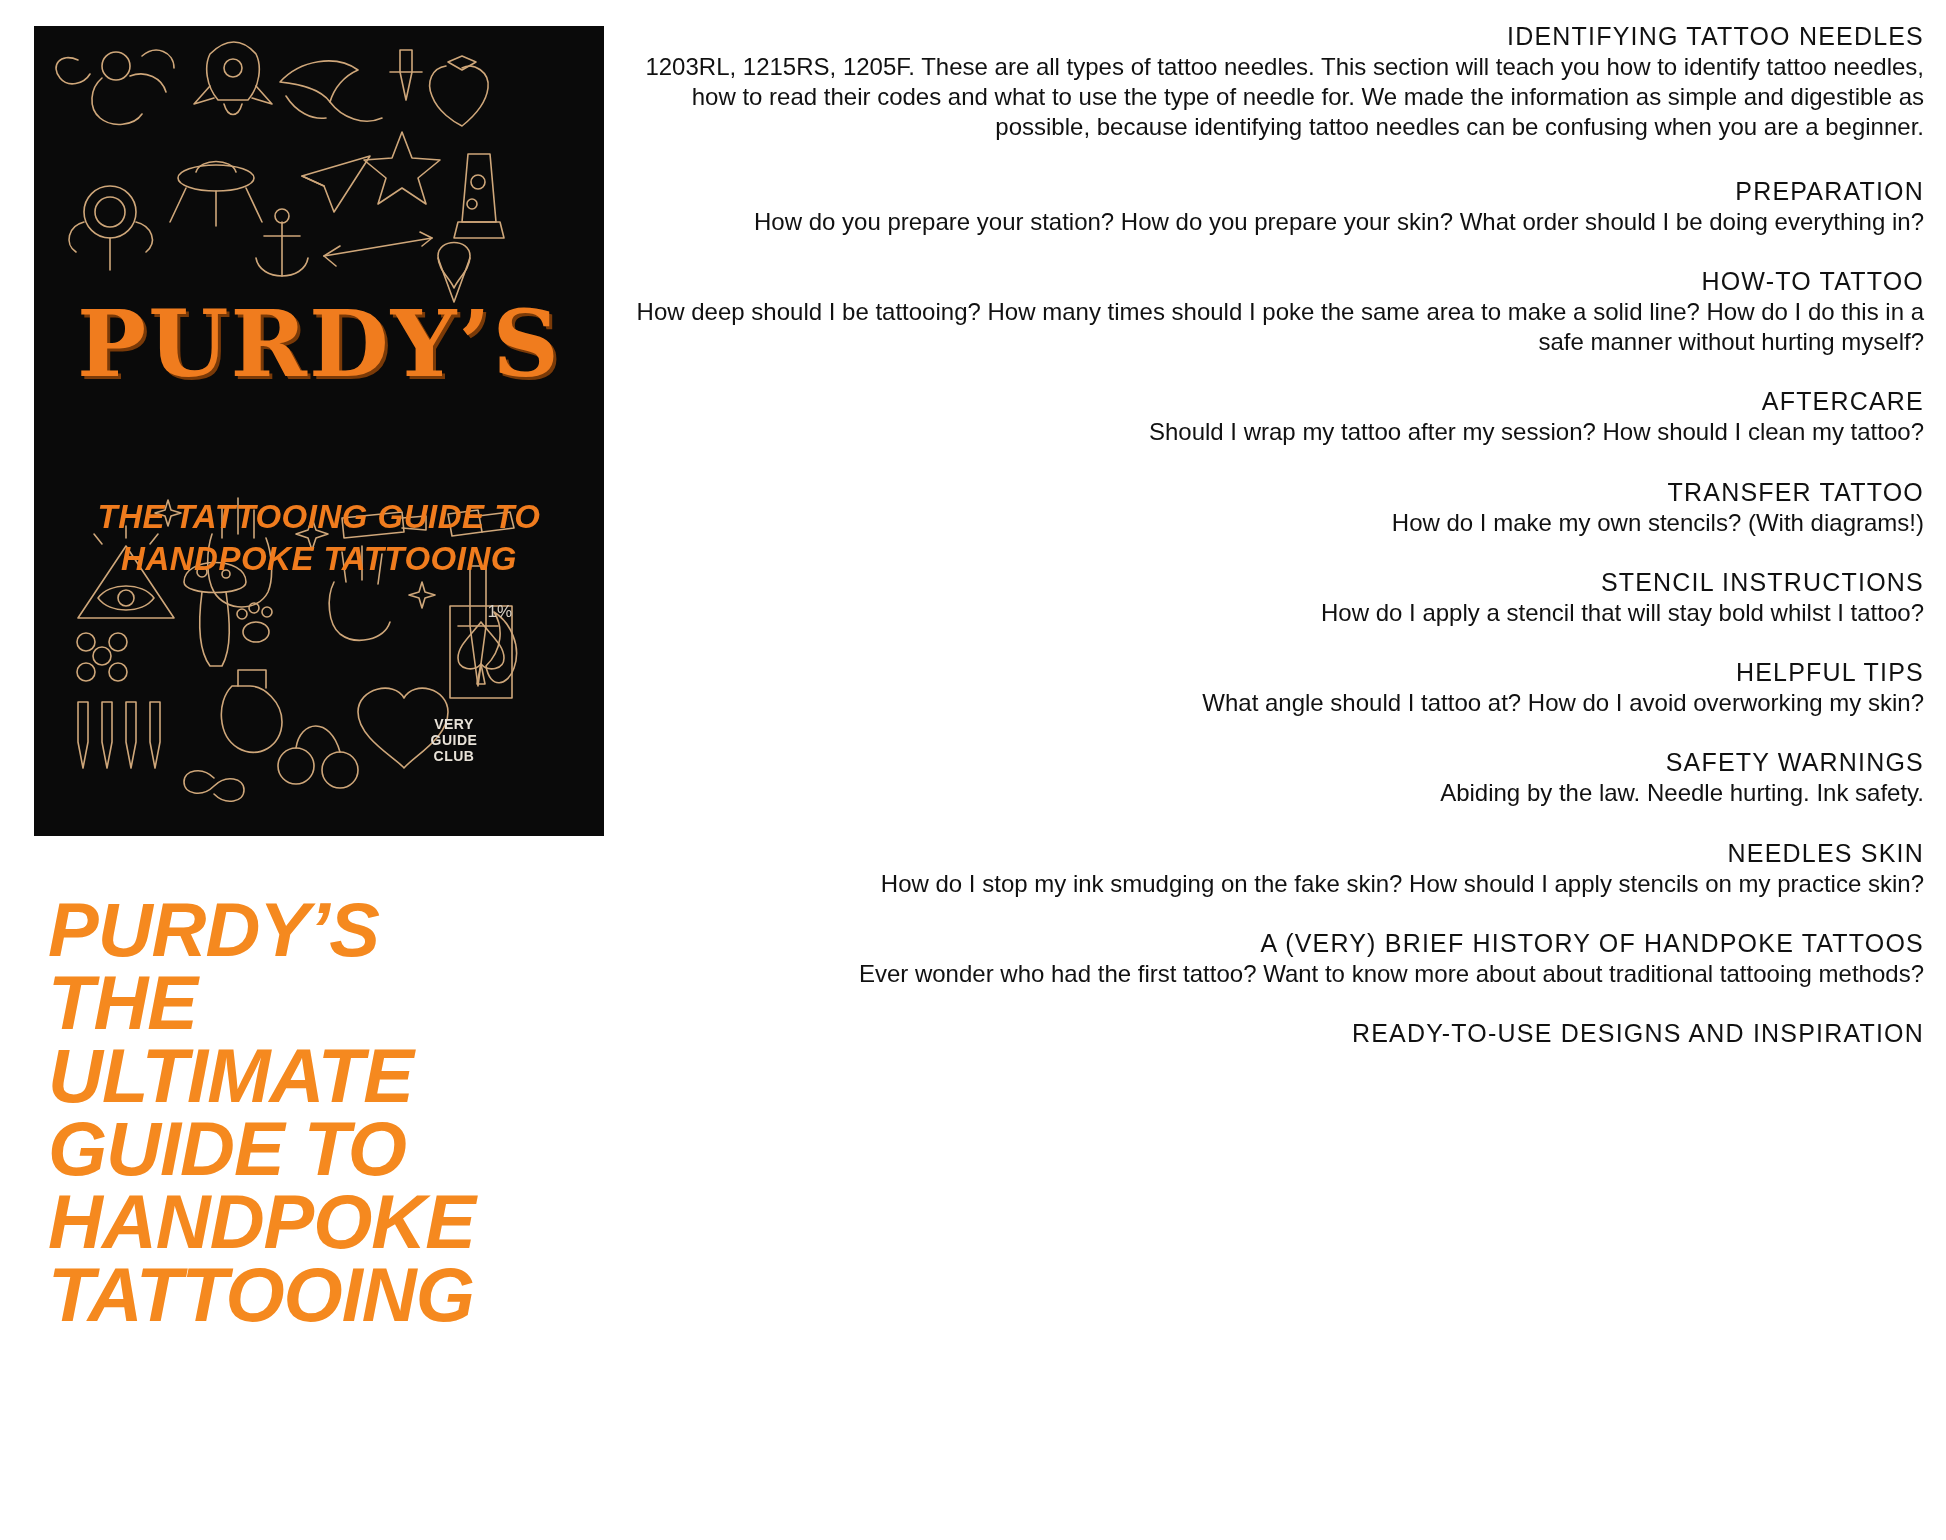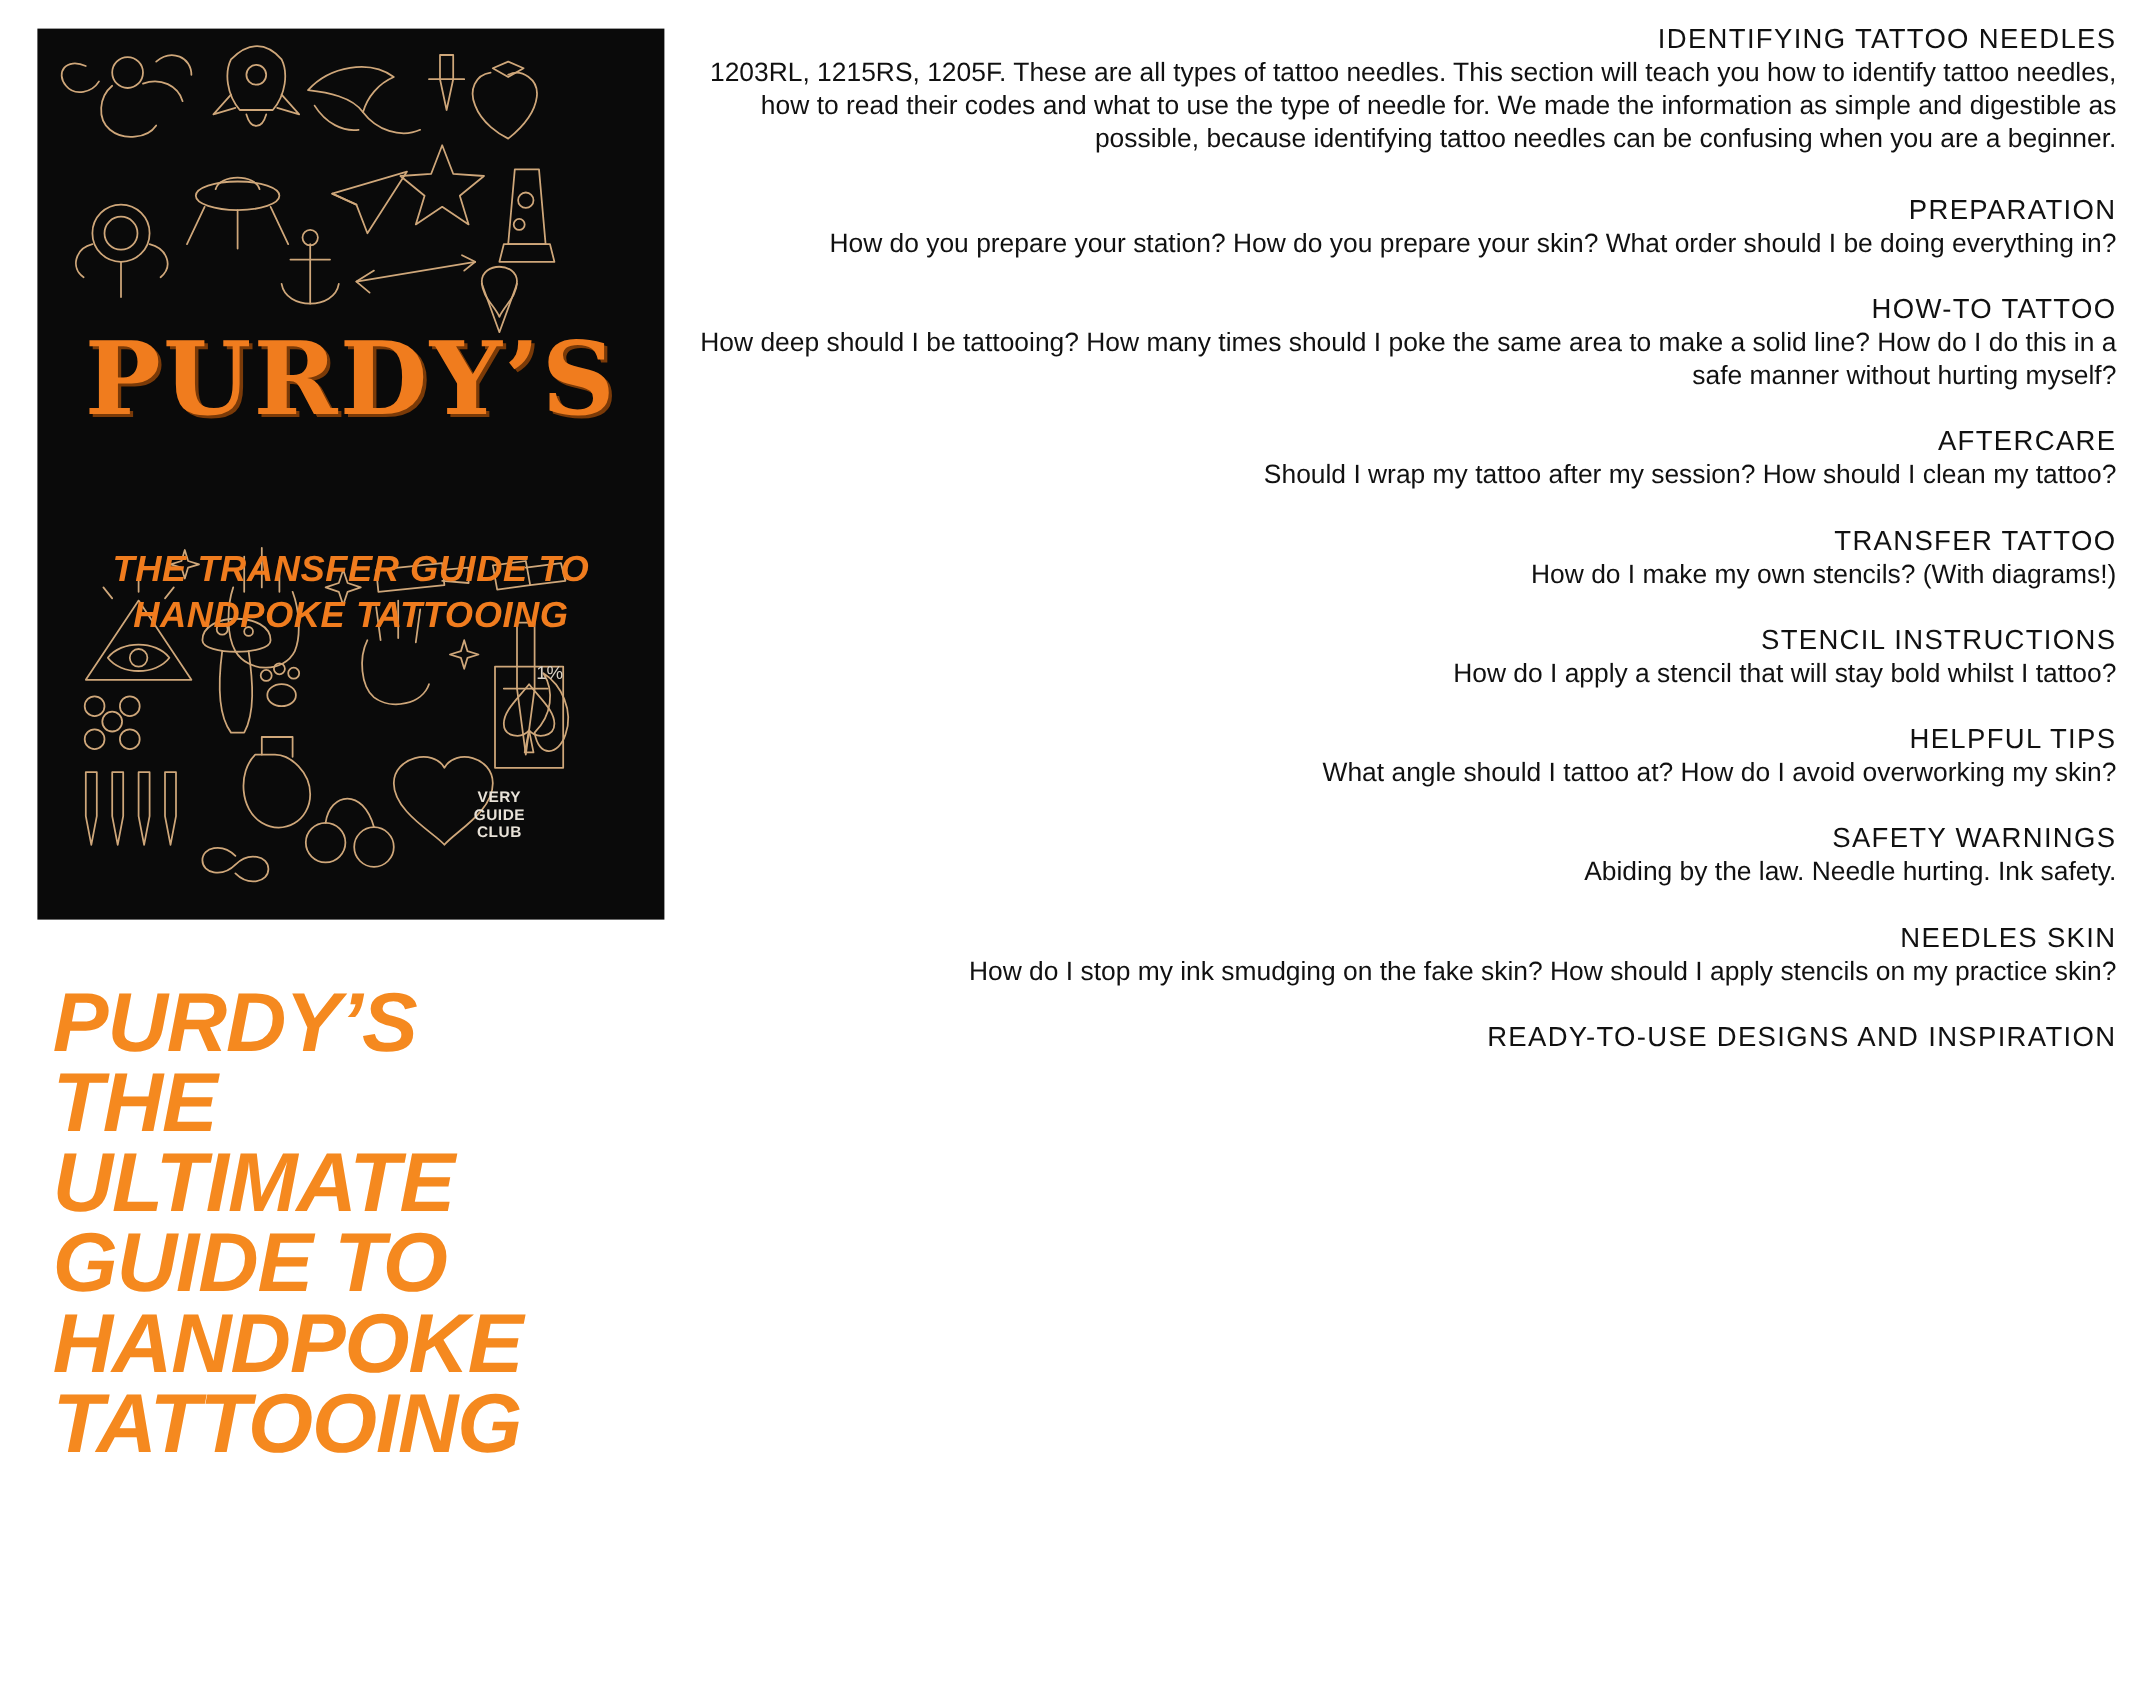--- a/index.html
+++ b/index.html
@@ -256,21 +256,21 @@
           <path d="M447 638 L443 658 L451 658 Z"></path>
 
           <path d="M278 492 L282 504 L294 508 L282 512 L278 524 L274 512 L262 508 L274 504 Z"></path>
           <path d="M388 556 L391 566 L401 569 L391 572 L388 582 L385 572 L375 569 L385 566 Z"></path>
           <path d="M134 474 L137 484 L147 487 L137 490 L134 500 L131 490 L121 487 L131 484 Z"></path>
         </g>
       </svg>
 
       <div class="cover-title">PURDY’S</div>
       <div class="cover-sub">
-        <span>THE TRANSFER GUIDE TO</span><br>
+        <span>THE TATTOOING GUIDE TO</span><br>
         <span>HANDPOKE TATTOOING</span>
       </div>
       <div class="cover-badge">1%</div>
       <div class="heart-text">
         <span>VERY</span><br>
         <span>GUIDE</span><br>
         <span>CLUB</span>
       </div>
     </div>
 
@@ -324,19 +324,23 @@
     <div class="section">
       <div class="sec-head">SAFETY WARNINGS</div>
       <div class="sec-body">Abiding by the law. Needle hurting. Ink safety.</div>
     </div>
 
     <div class="section">
       <div class="sec-head">NEEDLES SKIN</div>
       <div class="sec-body">How do I stop my ink smudging on the fake skin? How should I apply stencils on my practice skin?</div>
     </div>
 
+    <div class="section">
+      <div class="sec-head">A (VERY) BRIEF HISTORY OF HANDPOKE TATTOOS</div>
+      <div class="sec-body">Ever wonder who had the first tattoo? Want to know more about about traditional tattooing methods?</div>
+    </div>
 
     <div class="section">
       <div class="sec-head">READY-TO-USE DESIGNS AND INSPIRATION</div>
     </div>
 
   </div>
 </div>
 
 </body></html>

